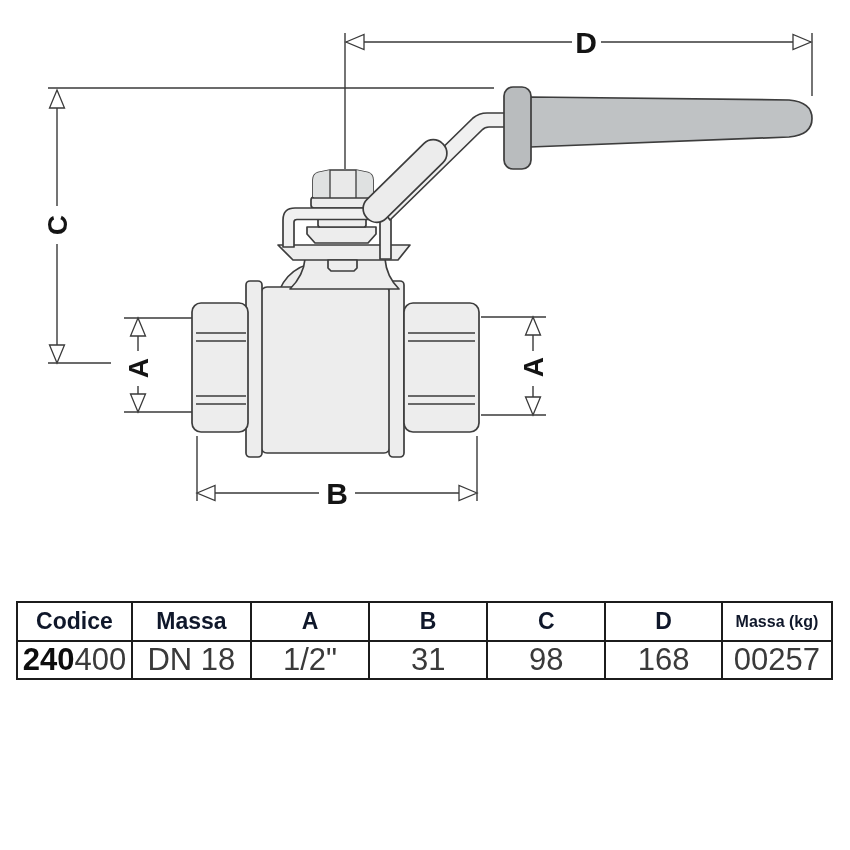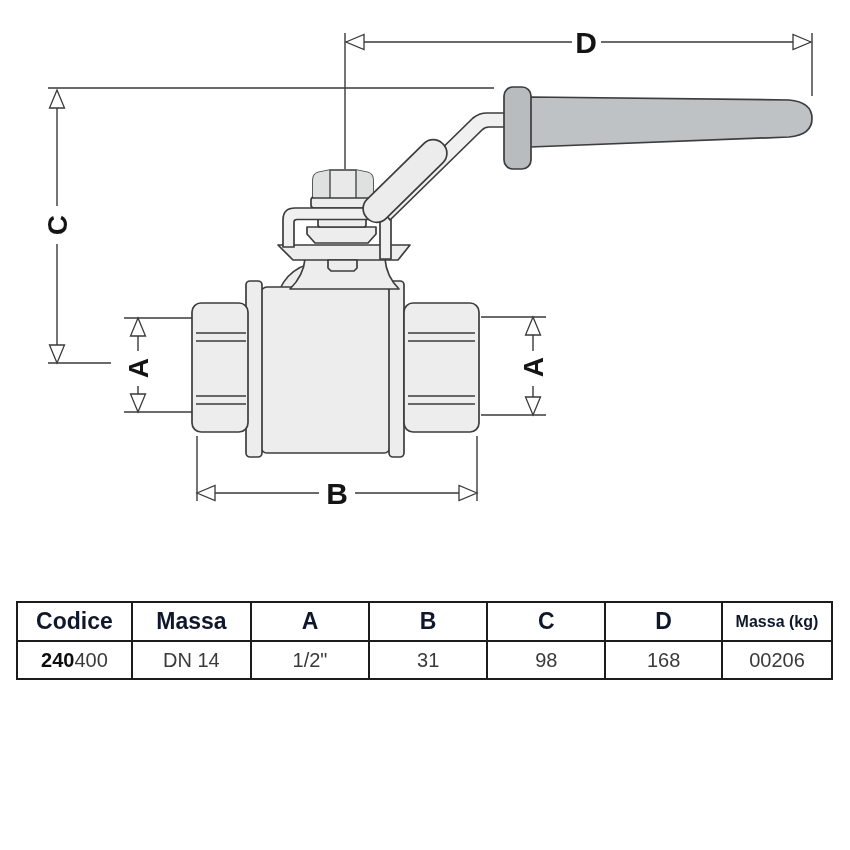--- a/index.html
+++ b/index.html
@@ -22,21 +22,21 @@
   .dim-label{font-family:"Liberation Sans",sans-serif;font-weight:bold;font-size:30px;fill:#141414;}
   .dim-label-sm{font-family:"Liberation Sans",sans-serif;font-weight:bold;font-size:28px;fill:#141414;}
 
   
   #spec-table{position:absolute;left:16px;top:601px;width:817px;border-collapse:collapse;
               table-layout:fixed;}
   #spec-table td{border:2px solid #1c1c1c;text-align:center;vertical-align:middle;
                  padding:0;overflow:hidden;white-space:nowrap;}
   #spec-table tr.hdr td{height:37px;font-weight:bold;font-size:23px;color:#0f172a;}
   #spec-table tr.hdr td.small-hdr{font-size:16px;}
-  #spec-table tr.dat td{height:36px;font-size:20px;font-weight:400;color:#3a3a3a;}
+  #spec-table tr.dat td{height:36px;font-size:31px;font-weight:400;color:#3a3a3a;}
   #spec-table .code-bold{font-weight:bold;color:#0d0d0d;}
 </style>
 </head>
 <body>
 
 <div id="stage">
 
   <svg id="valve-svg" width="850" height="580" viewBox="0 0 850 580">
 
     <g>
@@ -147,23 +147,23 @@
         <td>A</td>
         <td>B</td>
         <td>C</td>
         <td>D</td>
         <td class="small-hdr">Massa (kg)</td>
       </tr>
       <tr class="dat">
         <td>
           <span class="code-bold">240</span><span>400</span>
         </td>
-        <td>DN 14</td>
+        <td>DN 18</td>
         <td>1/2"</td>
         <td>31</td>
         <td>98</td>
         <td>168</td>
-        <td>00206</td>
+        <td>00257</td>
       </tr>
     </tbody>
   </table>
 
 </div>
 
 </body></html>

